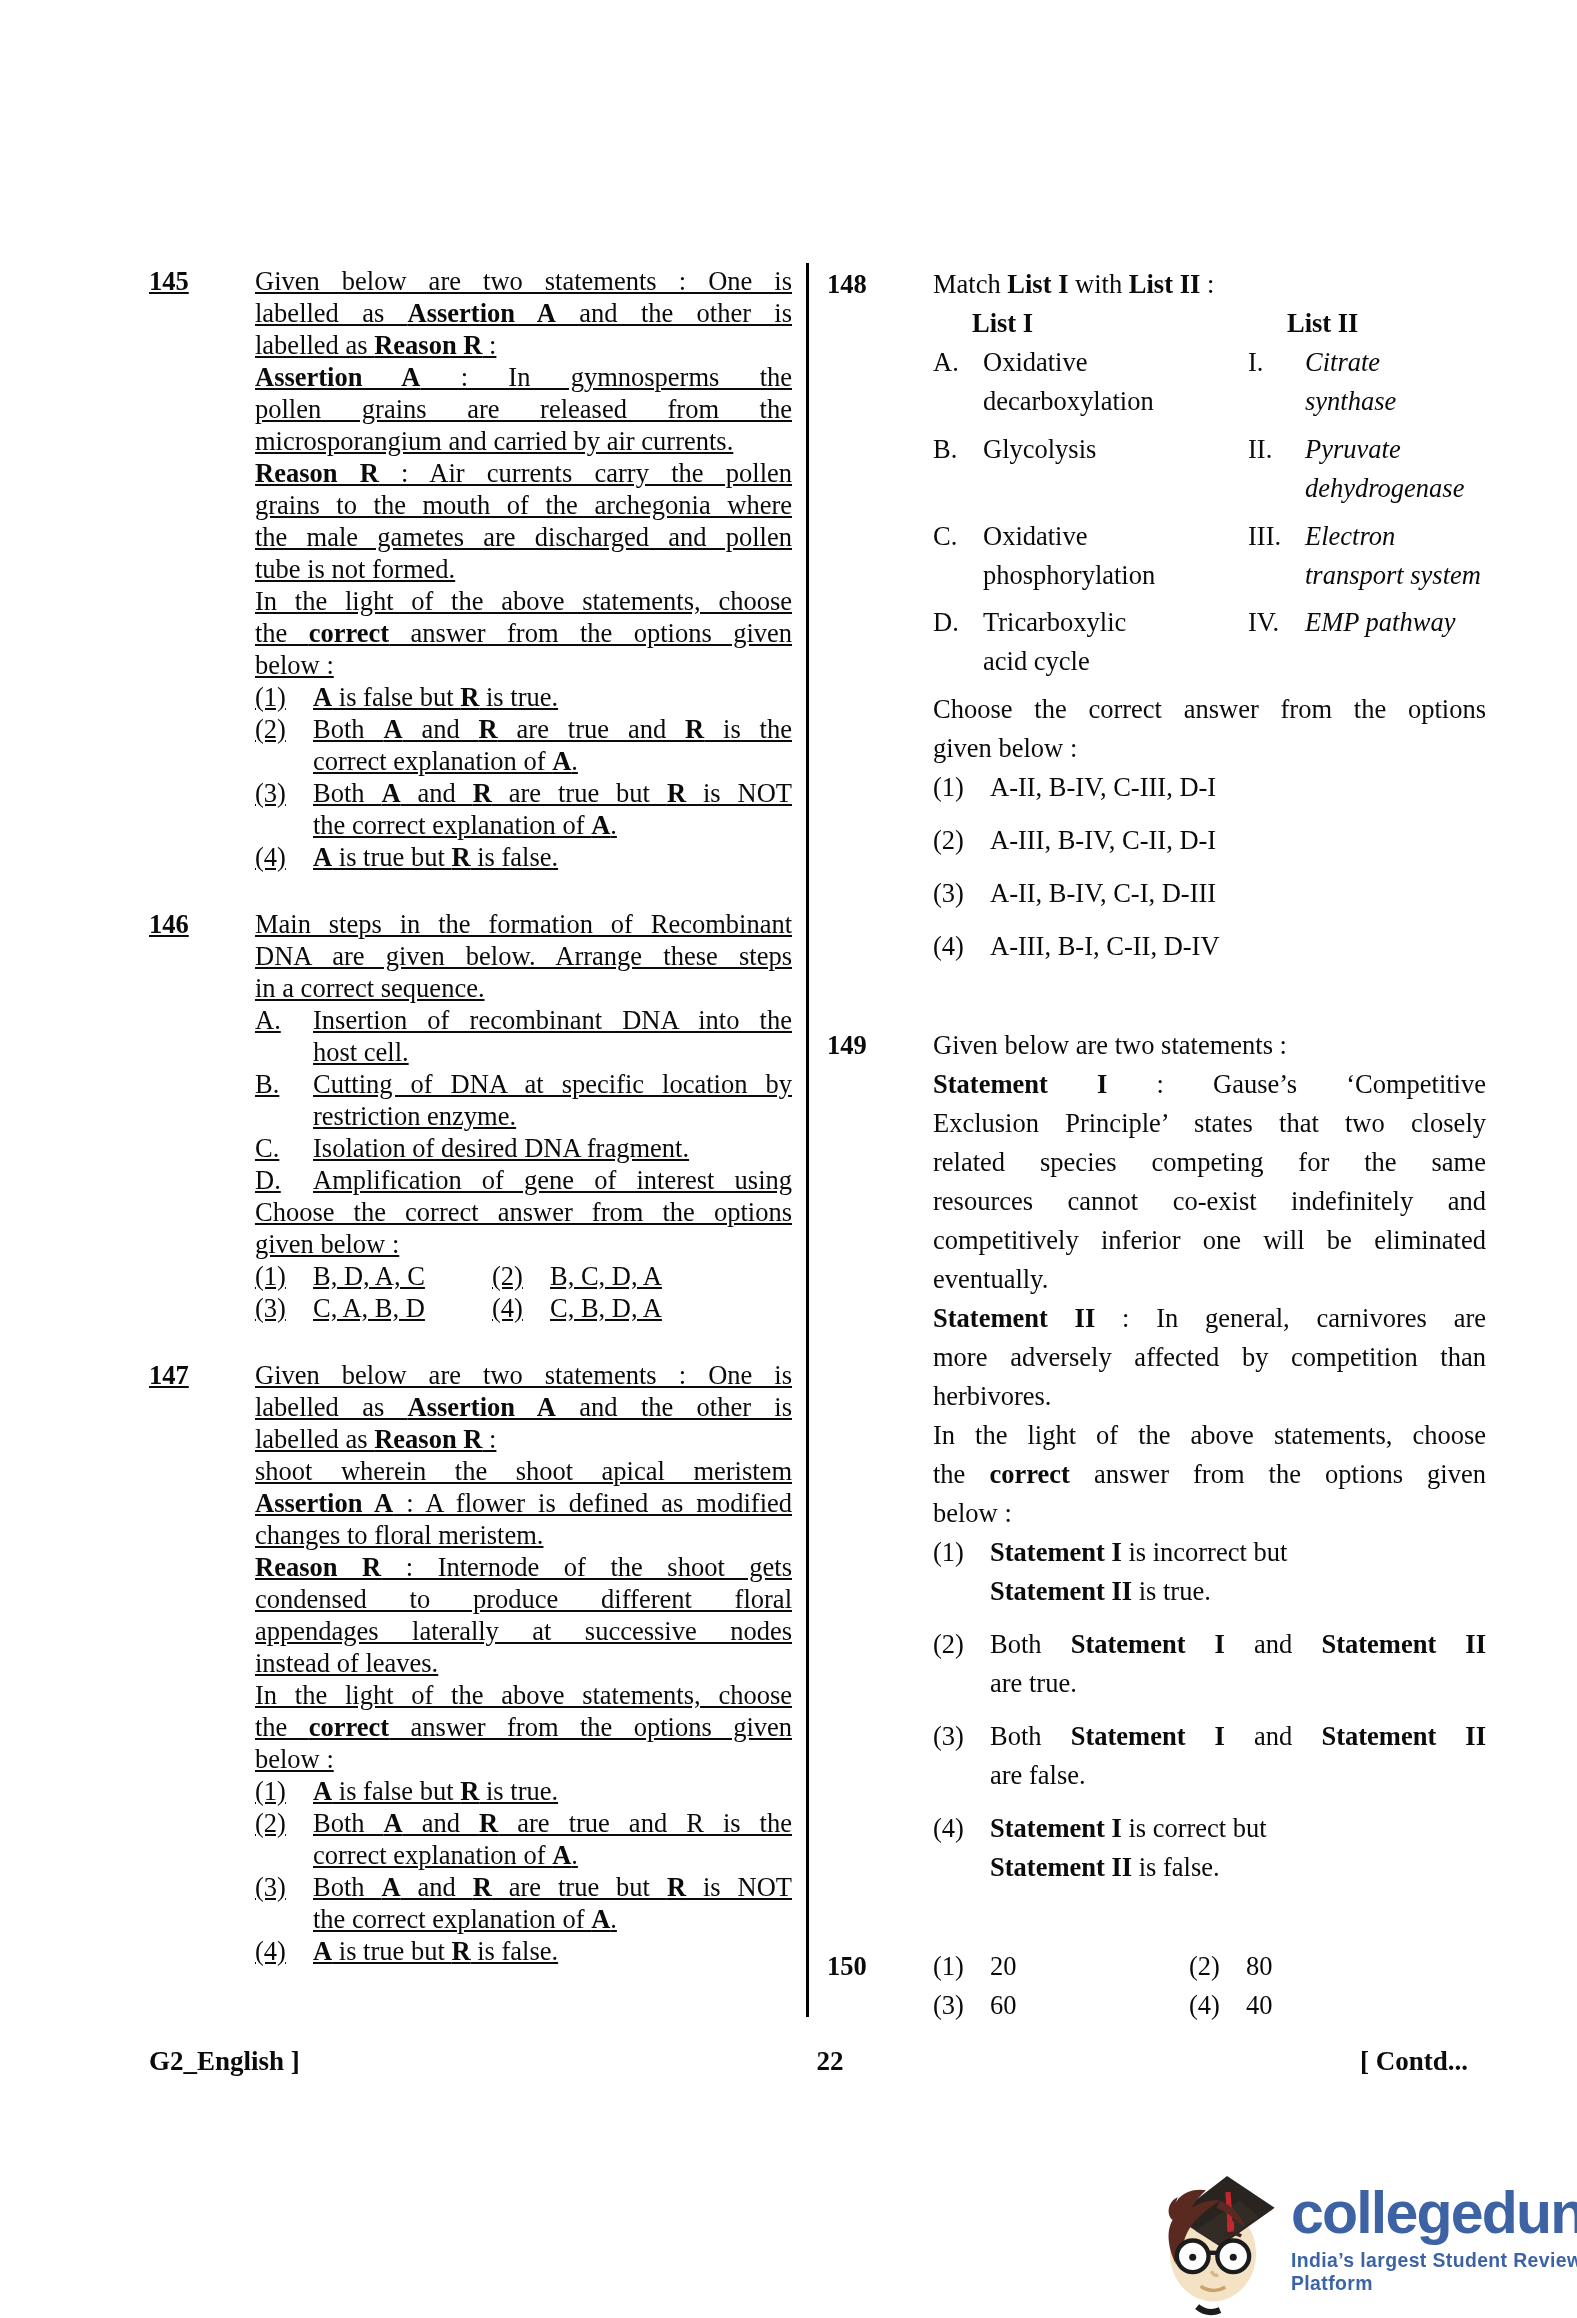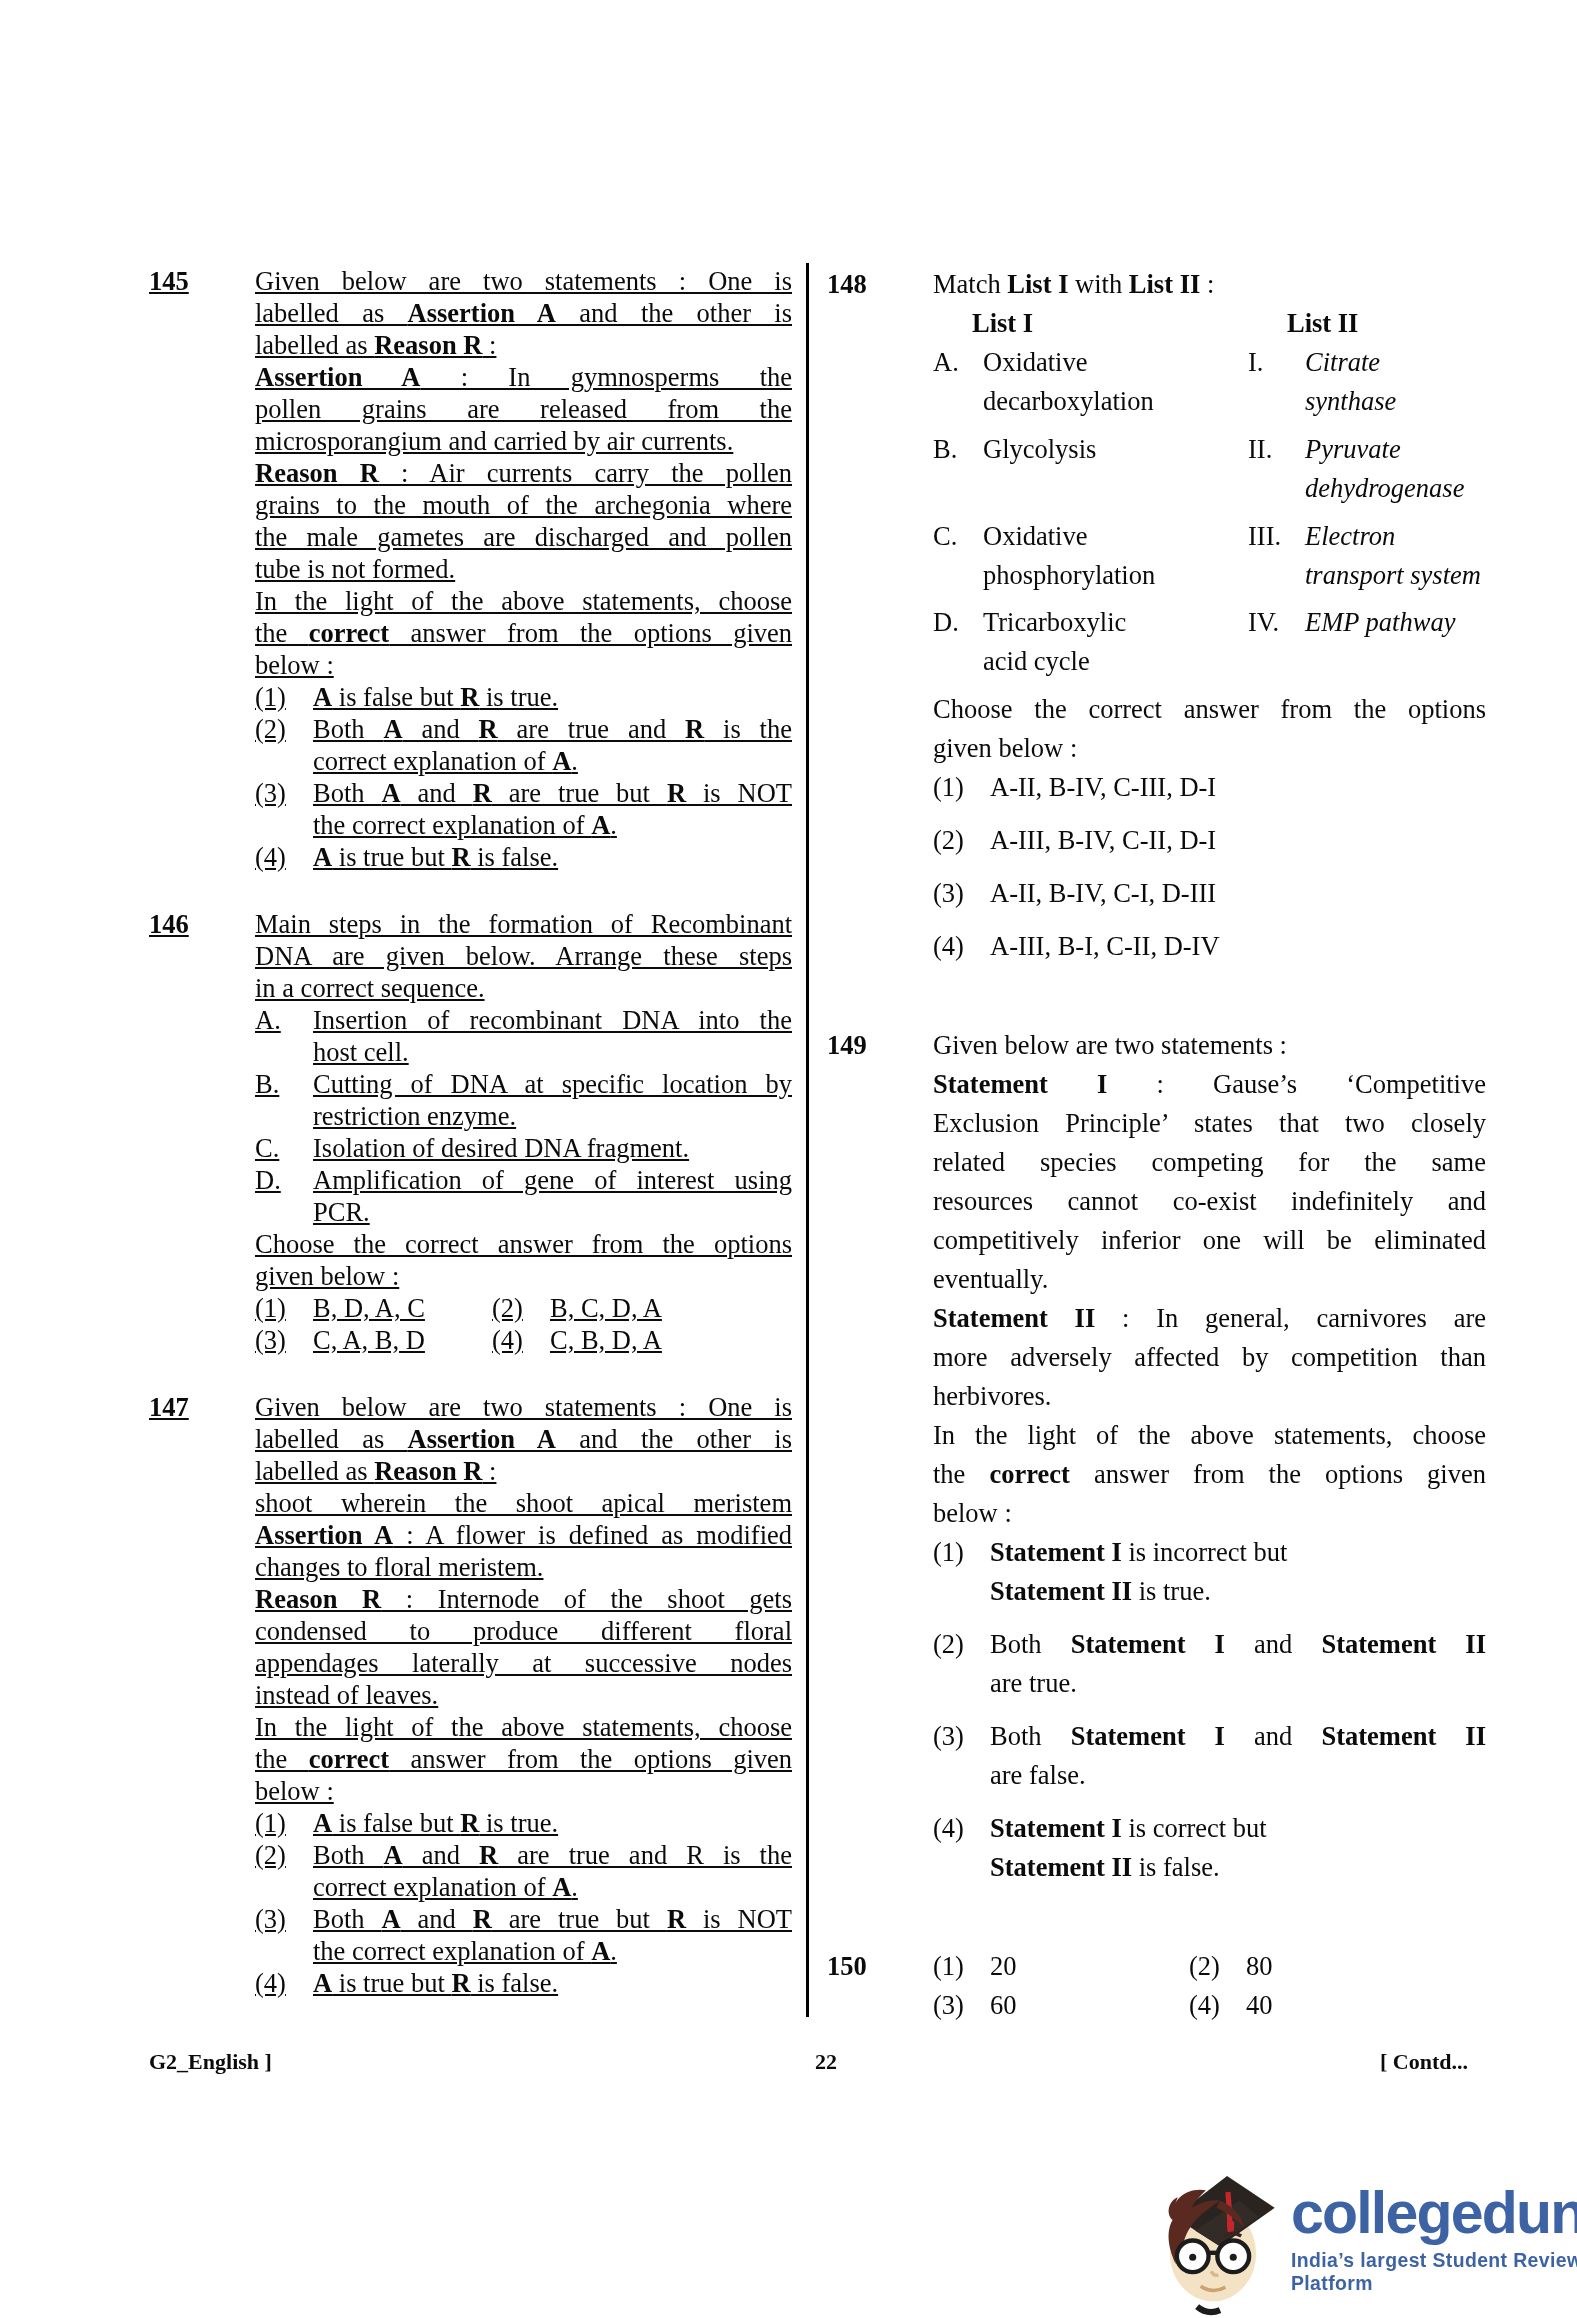--- a/index.html
+++ b/index.html
@@ -32,21 +32,21 @@
   .m-h1{flex:none;width:315px;}
   .m-h2{flex:1;}
   .m-row{display:flex;margin-bottom:8.8px;}
   .m-letter{flex:none;width:50px;}
   .m-ltext{flex:none;width:265px;}
   .m-roman{flex:none;width:57px;}
   .m-rtext{flex:1;min-width:0;font-style:italic;}
   .footer{
     position:absolute;left:149px;top:2044px;width:1319px;
     display:flex;justify-content:space-between;align-items:baseline;
-    font-size:22px;font-weight:bold;line-height:35px;
+    font-size:27px;font-weight:bold;line-height:35px;
   }
   .logo{
     position:absolute;left:1142px;top:2162px;width:437px;height:156px;
     display:flex;align-items:flex-start;
   }
   .logo-mascot{flex:none;width:149px;height:156px;}
   .logo-textwrap{padding-top:25px;}
   .brand-row{display:flex;align-items:flex-start;}
   .brand{
     font-family:"Liberation Sans", sans-serif;font-weight:bold;
@@ -140,21 +140,20 @@
           <div class="opt-row">
             <span class="opt-label">C.</span>
             <div class="opt-text">
               <div class="line"><span>Isolation of desired DNA fragment.</span></div>
             </div>
           </div>
           <div class="opt-row">
             <span class="opt-label">D.</span>
             <div class="opt-text">
               <div class="line jl"><span>Amplification of gene of interest using</span></div>
-              <div class="line"><span>PCR.</span></div>
             </div>
           </div>
           <div class="para">
             <div class="line jl"><span>Choose the correct answer from the options</span></div>
             <div class="line"><span>given below :</span></div>
           </div>
           <div class="opt2row">
             <div class="opt2cell" style="width: 237px;">
               <span class="opt-label">(1)</span>
               <span class="opt2text">B, D, A, C</span>

